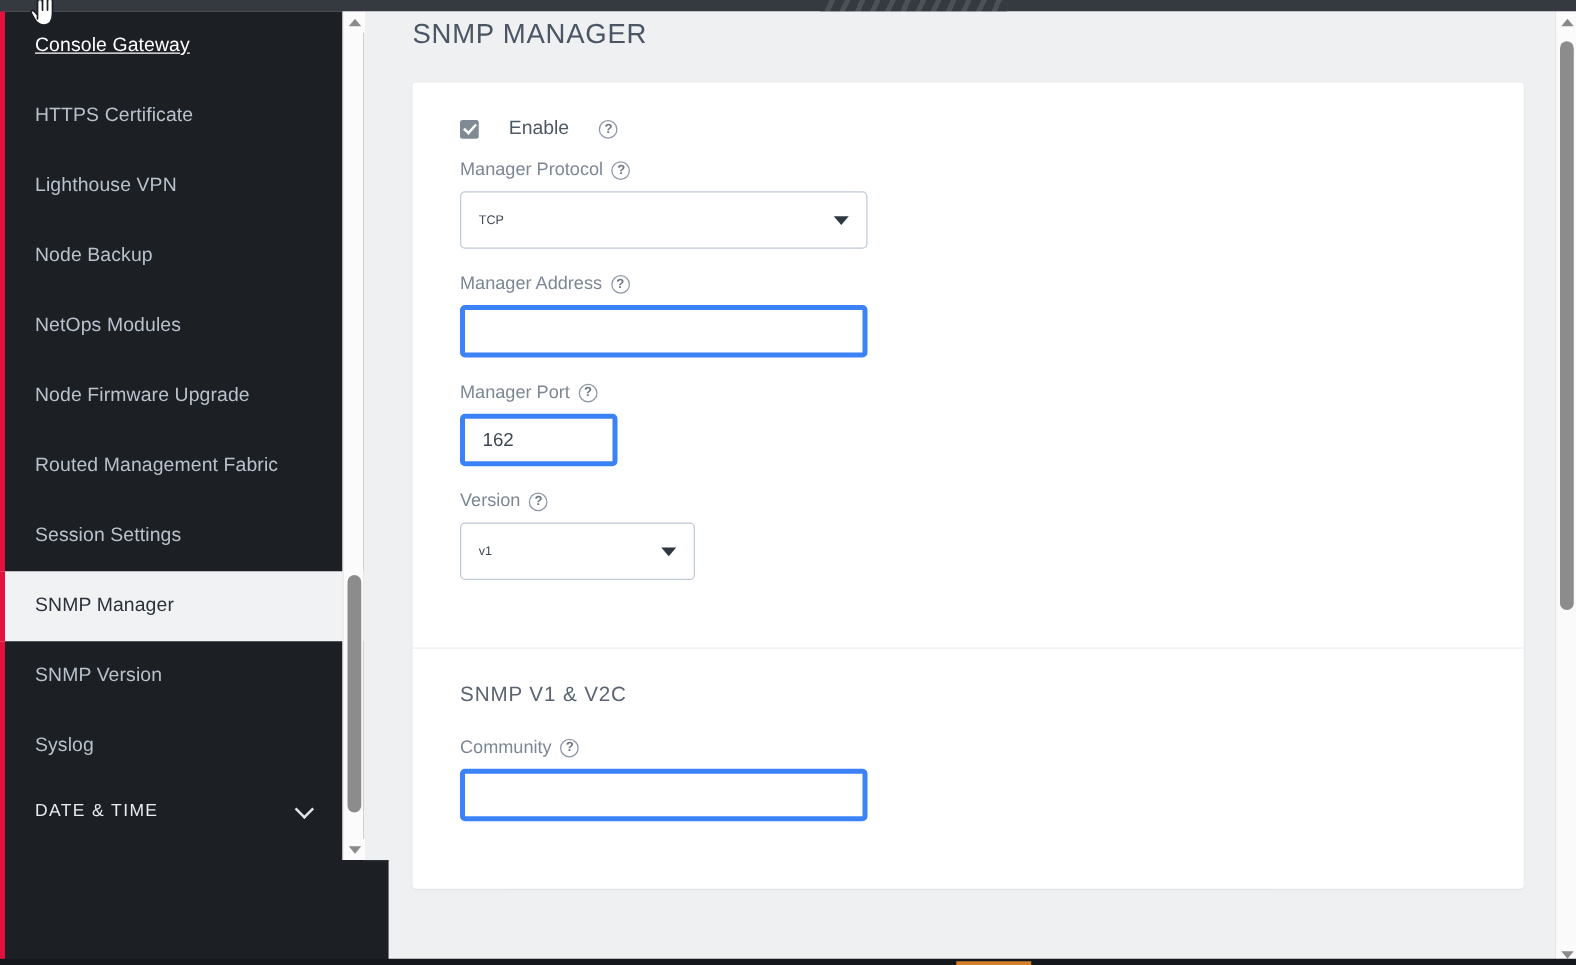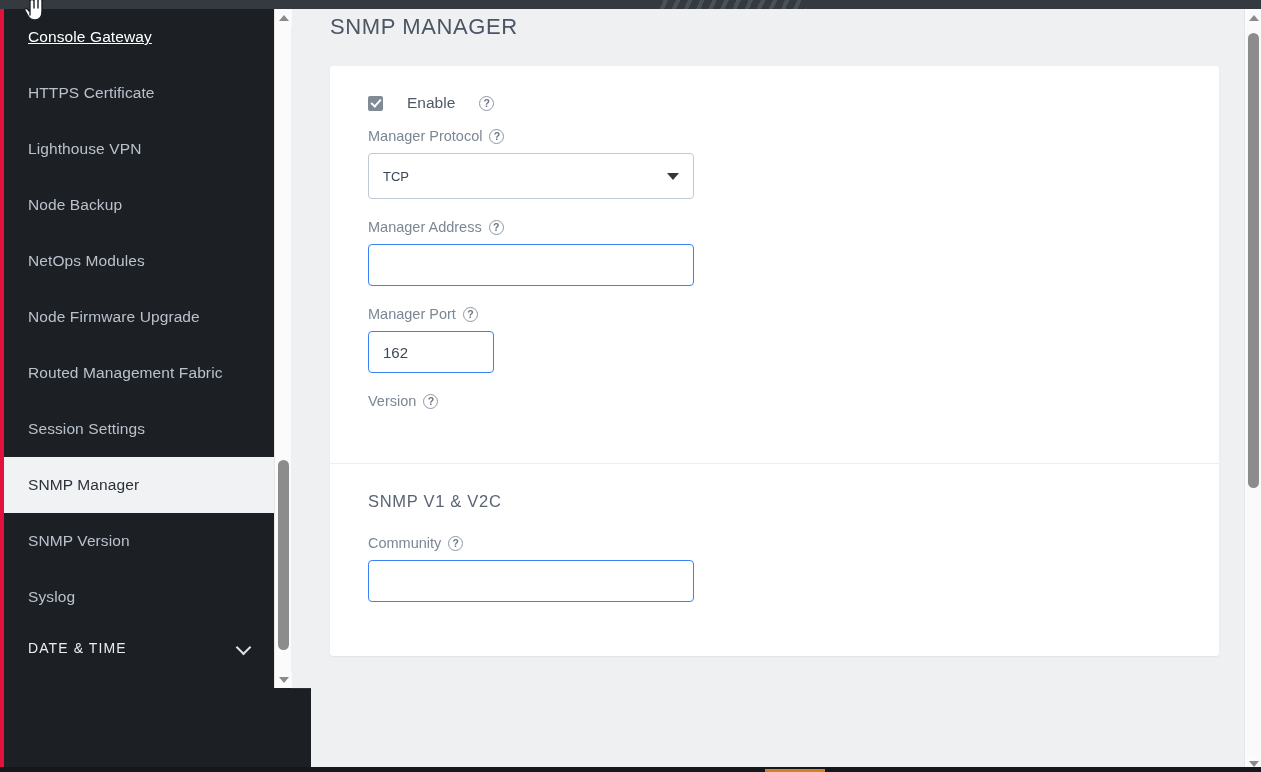--- a/index.html
+++ b/index.html
@@ -223,37 +223,37 @@
     border-right: 2px solid #fff;
     border-bottom: 2px solid #fff;
     transform: rotate(42deg);
   }
   .checkbox-label {
     font-size: 15.5px;
     color: #4f5965;
   }
   .input {
     height: 42px;
-    border: 1px solid #3b82f6;
+    border: 4px solid #3b82f6;
     border-radius: 4px;
     background: #fff;
     display: flex; align-items: center;
     padding: 12px 14px;
     font-size: 15px;
     color: #3e4855;
     cursor: text;
   }
   .select {
     height: 46px;
     border: 1px solid #c0c9d8;
     border-radius: 4px;
     background: #fff;
     display: flex; align-items: center; justify-content: space-between;
     padding: 12px 14px;
-    font-size: 13px;
+    font-size: 10px;
     color: #3b4553;
     cursor: pointer;
   }
   .caret {
     width: 0; height: 0;
     border-left: 6px solid transparent;
     border-right: 6px solid transparent;
     border-top: 7px solid #2e3640;
   }
   .w-big { width: 326px; }
@@ -412,20 +412,24 @@
           <div class="input w-sm">
             <span>162</span>
           </div>
         </div>
 
         <div class="field">
           <div class="field-label">
             <span>Version</span>
             <span class="help">?</span>
           </div>
+          <div class="select w-med">
+            <span>v1</span>
+            <span class="caret"></span>
+          </div>
         </div>
       </div>
 
       <div class="section">
         <div class="section-title">SNMP V1 &amp; V2C</div>
 
         <div class="field">
           <div class="field-label">
             <span>Community</span>
             <span class="help">?</span>

